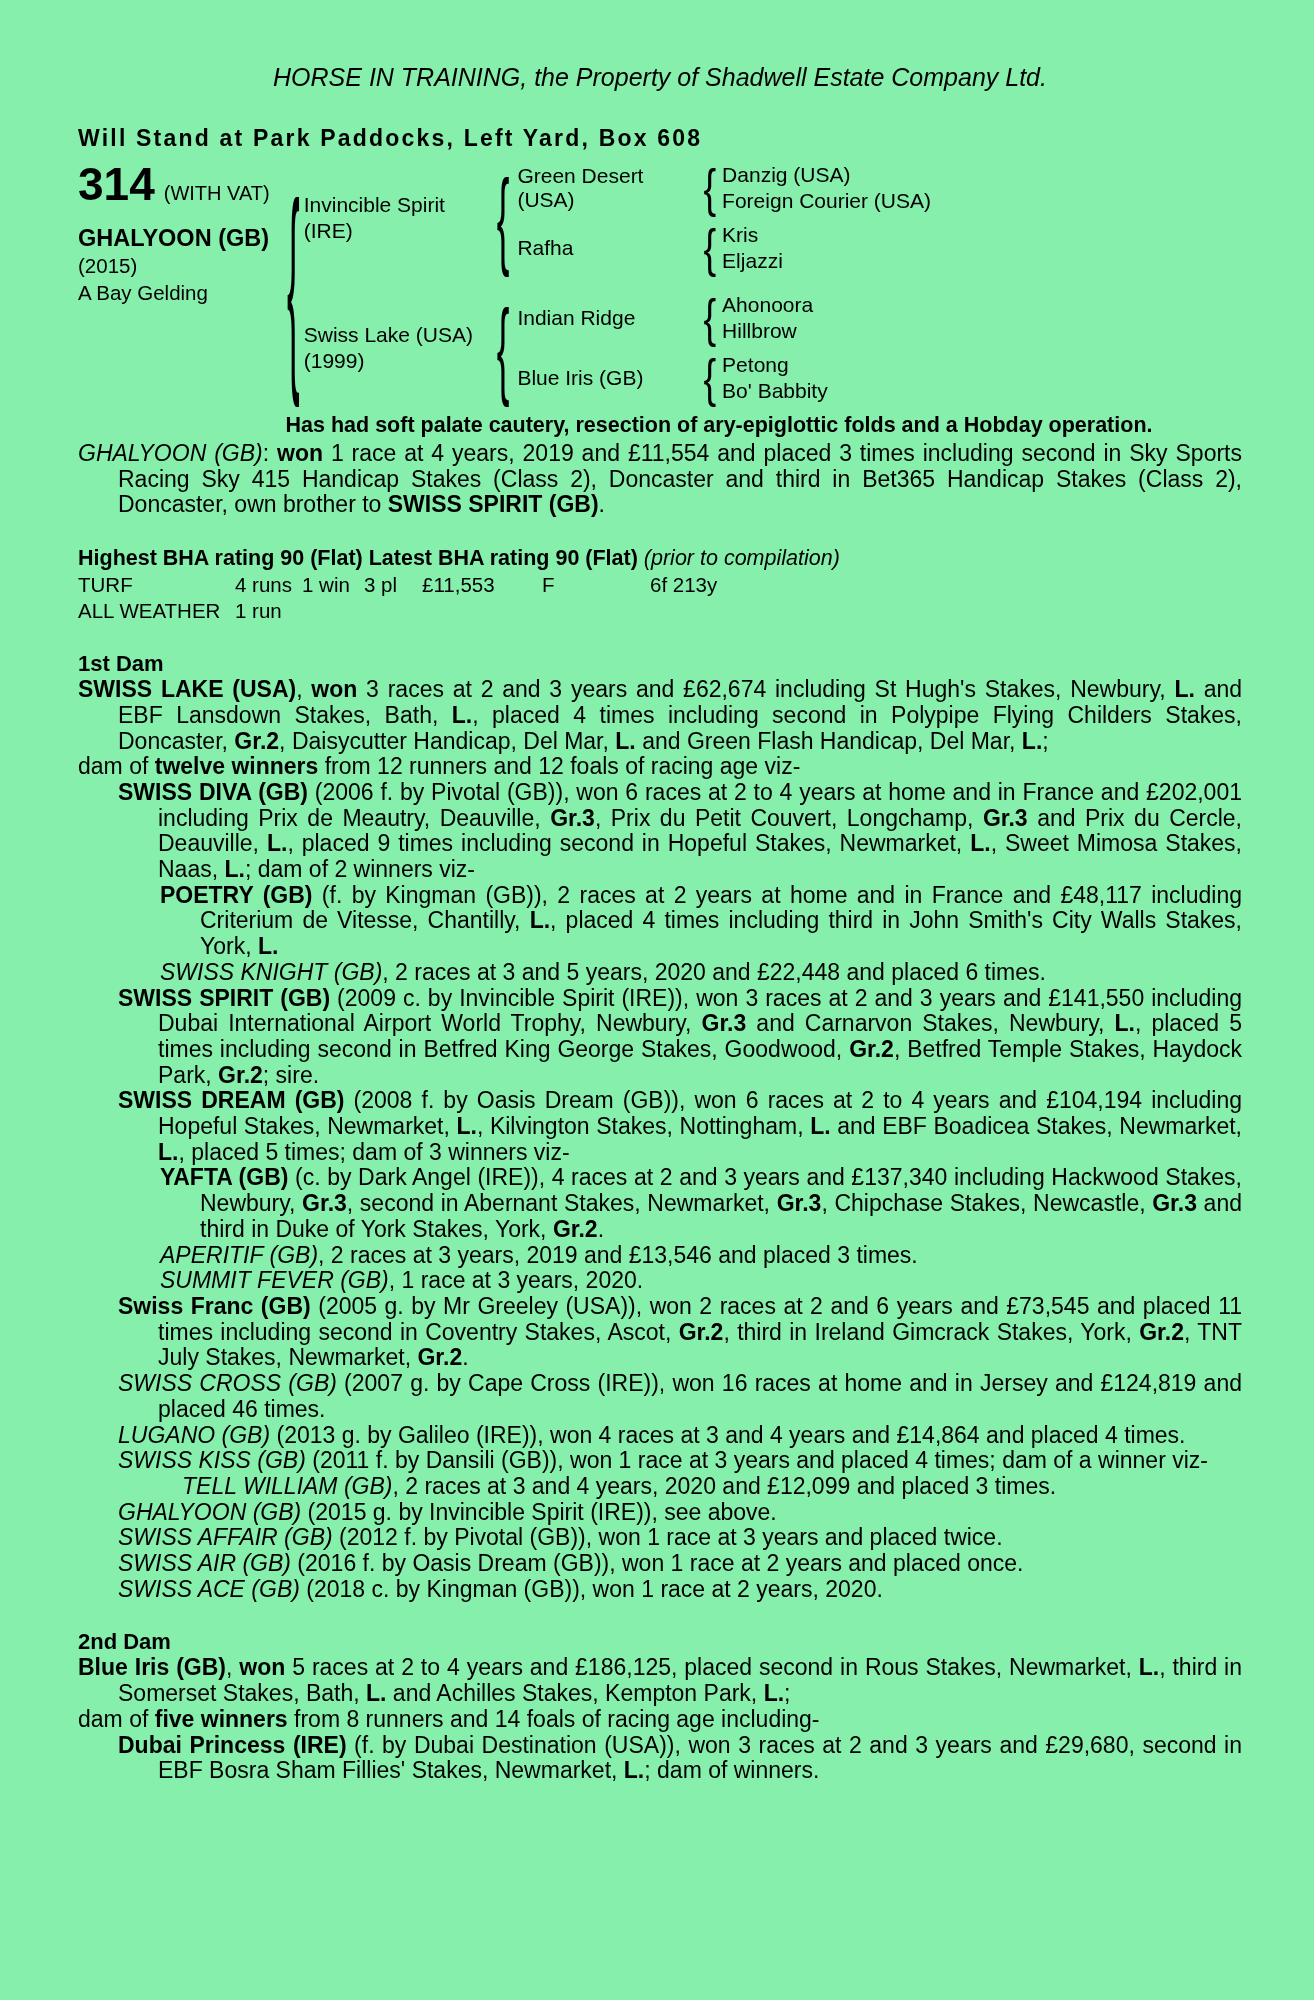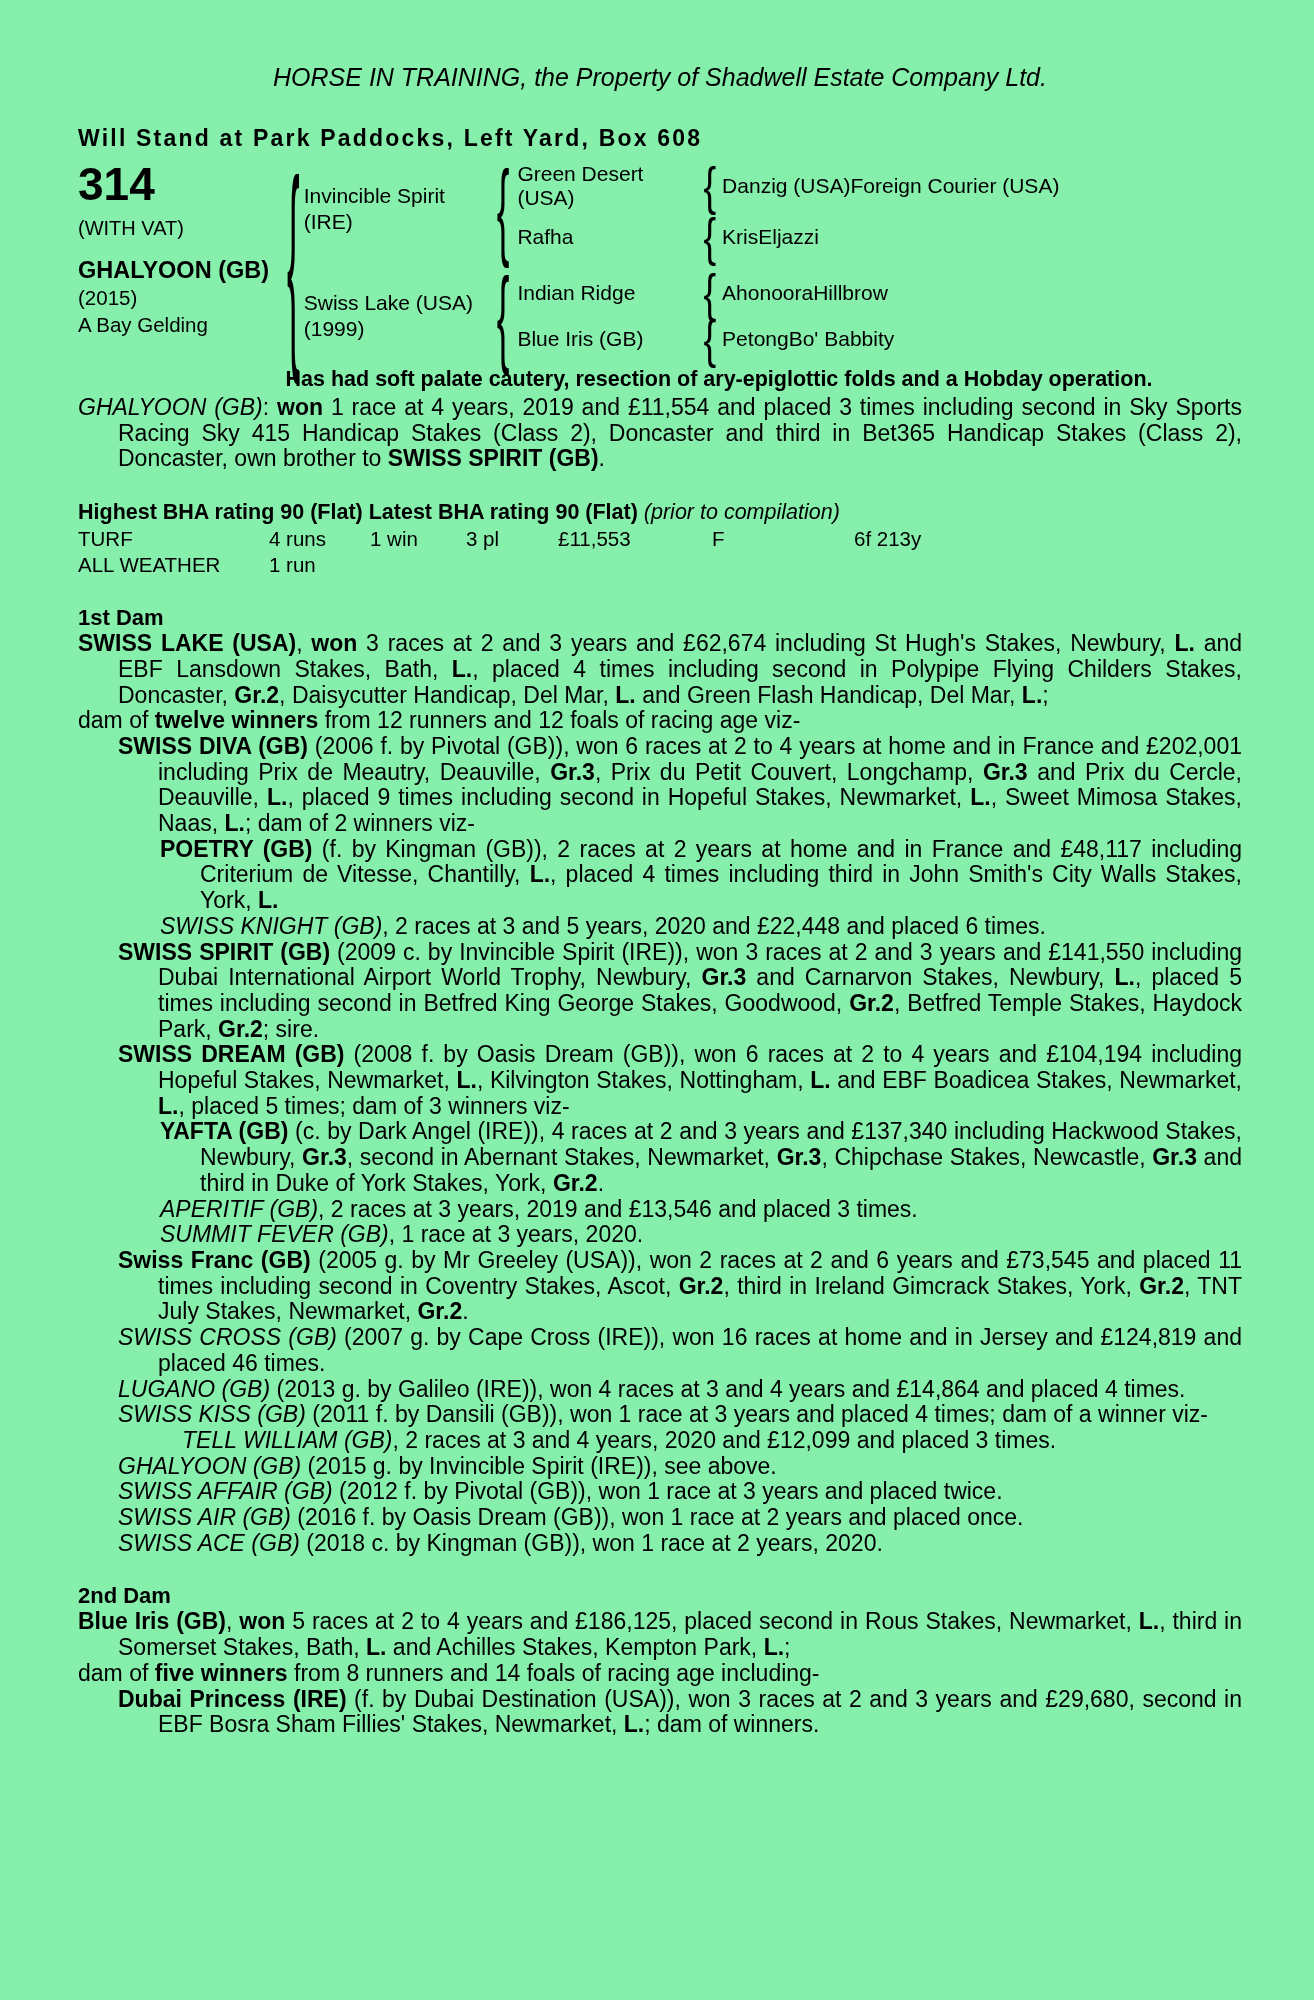--- a/index.html
+++ b/index.html
@@ -10,50 +10,50 @@
     font-family:"Liberation Sans",sans-serif;
     padding:62px 72px 0 78px;
     margin:0 auto;
   }
   .doc-header{font-style:italic;font-size:25px;line-height:30px;text-align:center;margin:0 0 32px 0;}
   .stand-line{font-weight:bold;font-size:23px;line-height:28px;letter-spacing:2.2px;margin:0 0 8px 0;}
 
   
   .lot-area{display:flex;align-items:flex-start;}
   .lot-left{width:209px;flex:none;}
-  .lot-number-row{display:flex;align-items:baseline;gap:9px;flex-direction:column;}
+  .lot-number-row{display:flex;align-items:baseline;gap:9px;}
   .lot-number{font-size:46px;font-weight:bold;line-height:1.05;}
   .vat-note{font-size:20px;text-align:center;}
   .lot-name{font-weight:bold;font-size:23.5px;line-height:28px;margin-top:16px;}
   .lot-year,.lot-desc{font-size:20.5px;line-height:27px;}
 
   .ped{display:flex;align-items:center;font-size:21px;margin-top:2px;}
   .brace{display:inline-block;line-height:1;transform-origin:50% 50%;flex:none;}
   .b-outer{font-size:38px;transform:scaleY(5.9);}
   .b-g1{font-size:38px;transform:scaleY(2.85);}
   .b-g2{font-size:38px;transform:scaleY(1.35);}
   .g1col{display:flex;flex-direction:column;gap:18px;}
   .node{display:flex;align-items:center;}
   .g1name{width:193px;flex:none;line-height:26px;margin-left:4px;}
   .g2col{display:flex;flex-direction:column;gap:8px;}
   .g2name{width:186px;flex:none;margin-left:8px;}
-  .g3col{display:flex;flex-direction:row;line-height:26px;margin-left:6px;}
+  .g3col{display:flex;flex-direction:column;line-height:26px;margin-left:6px;}
 
   .vet-note{font-weight:bold;font-size:21.5px;line-height:27px;text-align:right;max-width:985px;margin:8px auto 2px auto;}
 
   .para{font-size:23px;line-height:25.7px;text-align:justify;margin:0;}
   .hang{padding-left:40px;text-indent:-40px;}
   .lv1{margin-left:40px;}
   .lv2{margin-left:82px;}
   .lv2x{margin-left:104px;}
   .sec-gap{height:26px;}
   .sec-head{font-weight:bold;font-size:22px;line-height:27px;margin:0;}
 
   .rec-head{font-size:21.5px;line-height:28px;margin:0;text-align:left;}
-  .rec-row{display:flex;font-size:20.5px;line-height:26px;gap:34px;}
+  .rec-row{display:flex;font-size:20.5px;line-height:26px;}
   .rc{flex:none;}
   .rc-surface{width:157px;}
   .rc-runs{width:67px;}
   .rc-wins{width:62px;}
   .rc-places{width:58px;}
   .rc-earn{width:120px;}
   .rc-f{width:108px;}
 
   .s-b{font-weight:bold;}
   .s-i{font-style:italic;}

